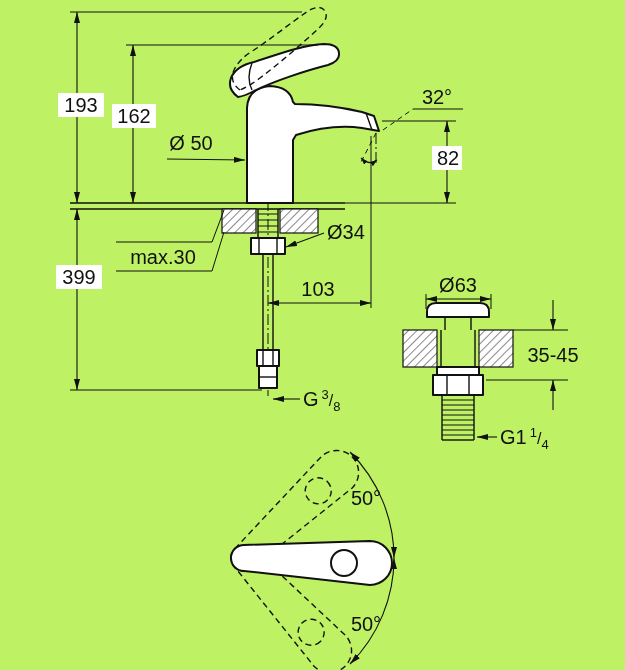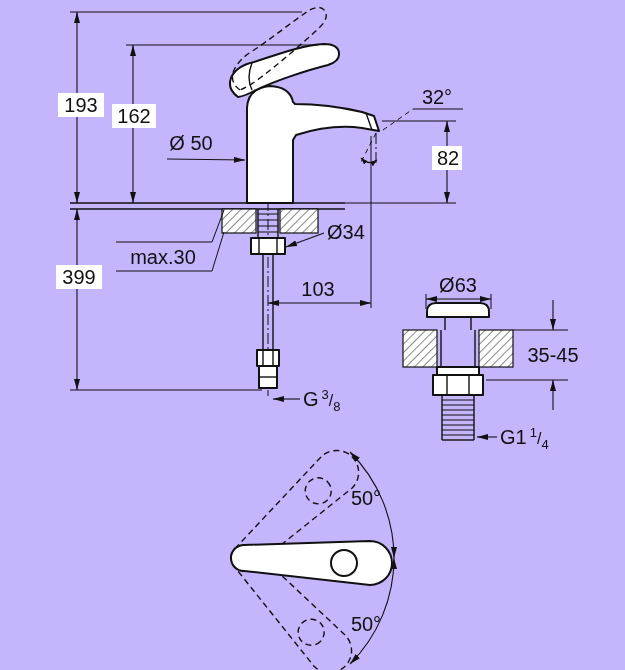--- a/index.html
+++ b/index.html
@@ -1,16 +1,16 @@
 <!DOCTYPE html>
 <html><head>
 <meta charset="utf-8">
 <style>
   html,body{margin:0;padding:0;background:#fff;}
-  .canvas{width:625px;height:670px;position:relative;background:#c4b5fd;overflow:hidden;}
+  .canvas{width:625px;height:670px;position:relative;background:#bef264;overflow:hidden;}
   svg{display:block;}
   .obj{fill:#fff;stroke:#111;stroke-width:2;stroke-linejoin:round;stroke-linecap:round;}
   .obj-thin{fill:none;stroke:#111;stroke-width:1.4;}
   .dashedln{fill:none;stroke:#111;stroke-width:1.4;stroke-dasharray:6 4;}
   .dashth{fill:none;stroke:#111;stroke-width:1;stroke-dasharray:5 4;}
   .dim-line{stroke:#111;stroke-width:1.1;fill:none;}
   .ext{stroke:#111;stroke-width:1;fill:none;}
   .cl{stroke:#111;stroke-width:1;stroke-dasharray:11 3 2 3;fill:none;}
   .hatch-box{stroke:#111;stroke-width:1.2;}
   text{font-family:"Liberation Sans","DejaVu Sans",sans-serif;font-size:20px;fill:#111;}

